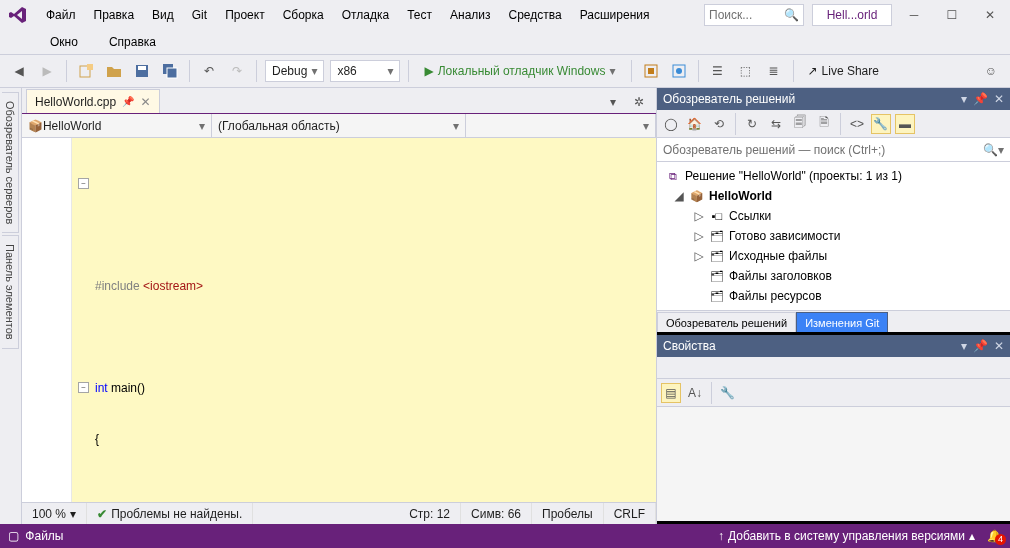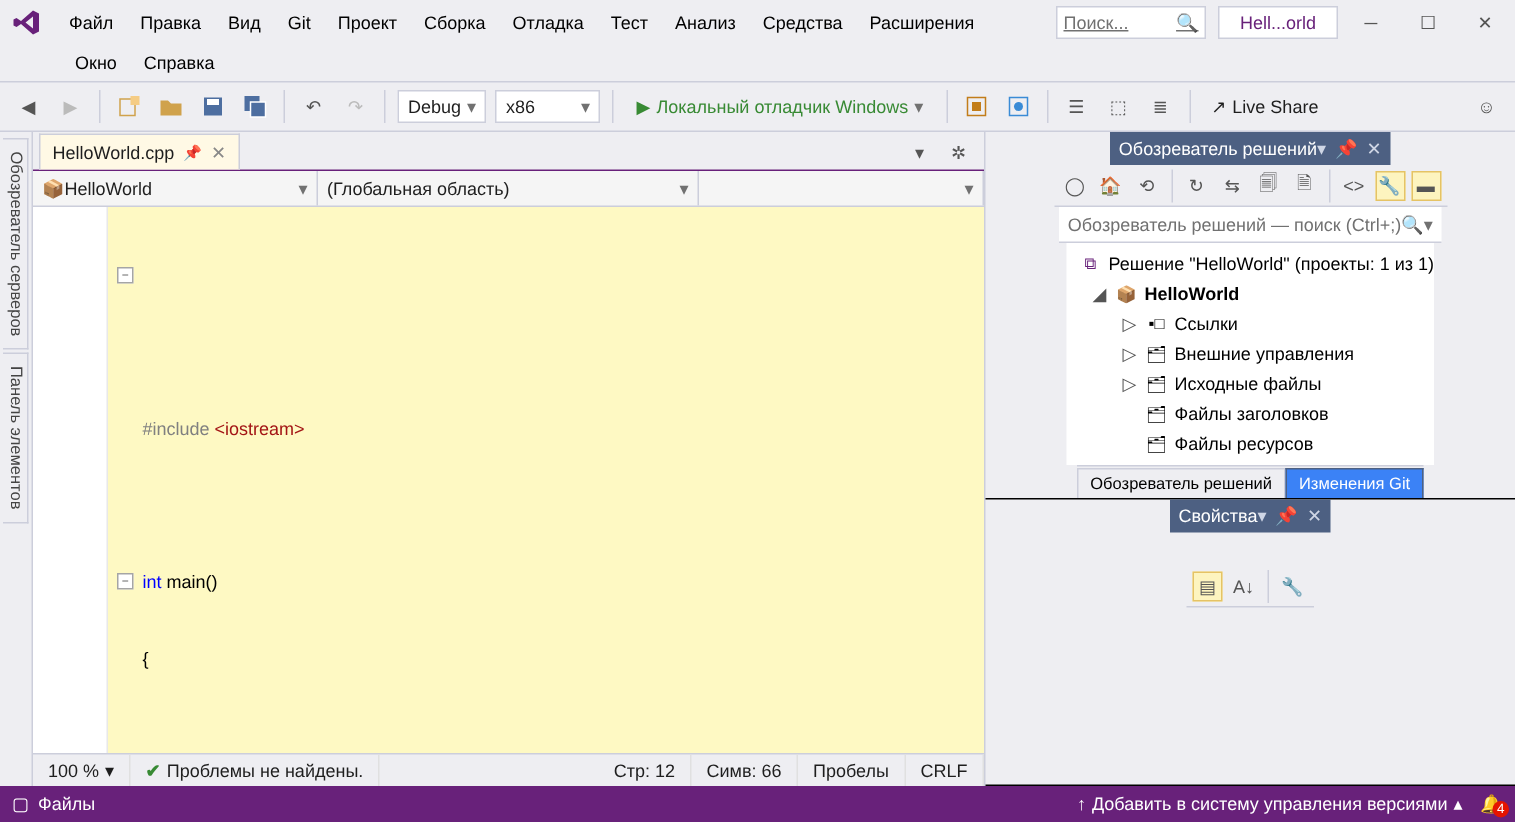--- a/index.html
+++ b/index.html
@@ -1,25 +1,25 @@
 <!DOCTYPE html>
 <html><head>
 <meta charset="utf-8">
 <style>
 * { margin:0; padding:0; box-sizing:border-box; font-family:"Segoe UI",Tahoma,sans-serif; font-size:12px; }
 body { width:1010px; height:548px; background:#eeeef2; overflow:hidden; display:flex; flex-direction:column; }
 .titlebar { height:30px; background:#eeeef2; display:flex; align-items:center; padding:0 6px; }
 .vs-logo { width:24px; height:24px; display:flex; align-items:center; justify-content:center; }
 .menu { display:flex; gap:2px; margin-left:8px; flex-wrap:nowrap; }
 .menu-item { padding:4px 8px; cursor:pointer; white-space:nowrap; }
-.searchbox { margin-left:auto; width:100px; height:22px; border:1px solid #cccedb; background:#fff; display:flex; align-items:center; padding:0 4px; color:#717171; gap:4px;text-decoration:underline; }
+.searchbox { margin-left:auto; width:100px; height:22px; border:1px solid #cccedb; background:#fff; display:flex; align-items:center; padding:0 4px; color:#717171; gap:4px; }
 .title-pill { margin-left:8px; width:80px; height:22px; background:#fff; border:1px solid #cccedb; color:#68217a; display:flex; align-items:center; justify-content:center; overflow:hidden; }
 .winbtns { margin-left:8px; display:flex; gap:10px; color:#555; }
 .winbtn { width:28px; height:22px; display:flex; align-items:center; justify-content:center; }
-.menu-row2 { height:24px; display:flex; align-items:center; padding-left:42px; gap:2px; }
+.menu-row2 { height:24px; display:flex; align-items:center; padding-left:42px; gap:15px; }
 .toolbar { height:34px; border-top:1px solid #cccedb; border-bottom:1px solid #cccedb; background:#eeeef2; display:flex; align-items:center; padding:0 8px; gap:6px; }
 .tbtn { width:22px; height:22px; display:flex; align-items:center; justify-content:center; color:#555; cursor:pointer; }
 .tdrop { height:22px; border:1px solid #cccedb; background:#fff; display:flex; align-items:center; padding:0 6px; gap:4px; color:#1e1e1e; }
 .sep { width:1px; height:22px; background:#cccedb; margin:0 2px; }
 .playbtn { color:#388a34; display:flex; align-items:center; gap:4px; padding:0 6px; height:22px; border:1px solid transparent; cursor:pointer; white-space:nowrap; }
 .liveshare { display:flex; align-items:center; gap:4px; color:#1e1e1e; cursor:pointer; padding:0 6px; }
 .workarea { flex:1; display:flex; min-height:0; }
 .sidebar-left { width:22px; background:#eeeef2; border-right:1px solid #cccedb; display:flex; flex-direction:column; align-items:center; color:#444; padding-top:4px; }
 .vtab { writing-mode:vertical-rl; padding:8px 2px; font-size:11px; background:#eeeef2; border:1px solid #cccedb; border-left:none; margin-bottom:2px; cursor:pointer; }
 .editor-pane { flex:1; display:flex; flex-direction:column; min-width:0; background:#fef9c3; }
@@ -39,21 +39,21 @@
 .nofold { display:inline-block; width:11px; margin-right:6px; }
 .c-comment { color:#008000; }
 .c-pp { color:#808080; }
 .c-inc { color:#a31515; }
 .c-kw { color:#0000ff; }
 .c-str { color:#a31515; }
 .c-esc { color:#ee0000; }
 .editor-status { height:22px; border-top:1px solid #cccedb; display:flex; align-items:center; font-size:11px; color:#1e1e1e; background:#eeeef2; }
 .editor-status > div { padding:0 10px; border-right:1px solid #e0e0e0; height:100%; display:flex; align-items:center; gap:4px;justify-content:space-between; }
 .right-panels { width:354px; display:flex; flex-direction:column; border-left:1px solid #cccedb; min-height:0; }
-.panel { display:flex; flex-direction:column; border-bottom:1px solid #000000;align-items:center; }
+.panel { display:flex; flex-direction:column; border-bottom:3px solid #000000; }
 .panel-hdr { height:22px; background:#4d6082; color:#fff; display:flex; align-items:center; padding:0 6px; font-size:11px; }
 .panel-hdr .hicons { margin-left:auto; display:flex; gap:6px; color:#cfd6e5; }
 .panel-tool { height:28px; background:#eeeef2; border-bottom:1px solid #cccedb; display:flex; align-items:center; padding:0 4px; gap:4px; }
 .ptbtn { width:20px; height:20px; display:flex; align-items:center; justify-content:center; color:#555; cursor:pointer; border:1px solid transparent; }
 .ptbtn.active { background:#fdf4bf; border-color:#e5c365; }
 .panel-search { height:24px; border-bottom:1px solid #cccedb; display:flex; align-items:center; padding:0 6px; color:#717171; background:#fff; }
 .tree { background:#fff; padding:4px 0; font-size:12px; flex:1; }
 .tree-row { height:20px; display:flex; align-items:center; padding-left:8px; gap:4px; cursor:pointer; }
 .tw { display:inline-block; width:12px; text-align:center; color:#555; }
 .ticon { width:16px; height:16px; display:flex; align-items:center; justify-content:center; font-size:11px; }
@@ -289,21 +289,21 @@
           <b>HelloWorld</b>
         </div>
         <div class="tree-row" style="padding-left:36px">
           <span class="tw">▷</span>
           <span class="ticon">▪□</span>
           <span>Ссылки</span>
         </div>
         <div class="tree-row" style="padding-left:36px">
           <span class="tw">▷</span>
           <span class="ticon">🗂</span>
-          <span>Внешние управления</span>
+          <span>Готово зависимости</span>
         </div>
         <div class="tree-row" style="padding-left:36px">
           <span class="tw">▷</span>
           <span class="ticon">🗂</span>
           <span>Исходные файлы</span>
         </div>
         <div class="tree-row" style="padding-left:52px">
           <span class="ticon">🗂</span>
           <span>Файлы заголовков</span>
         </div>

